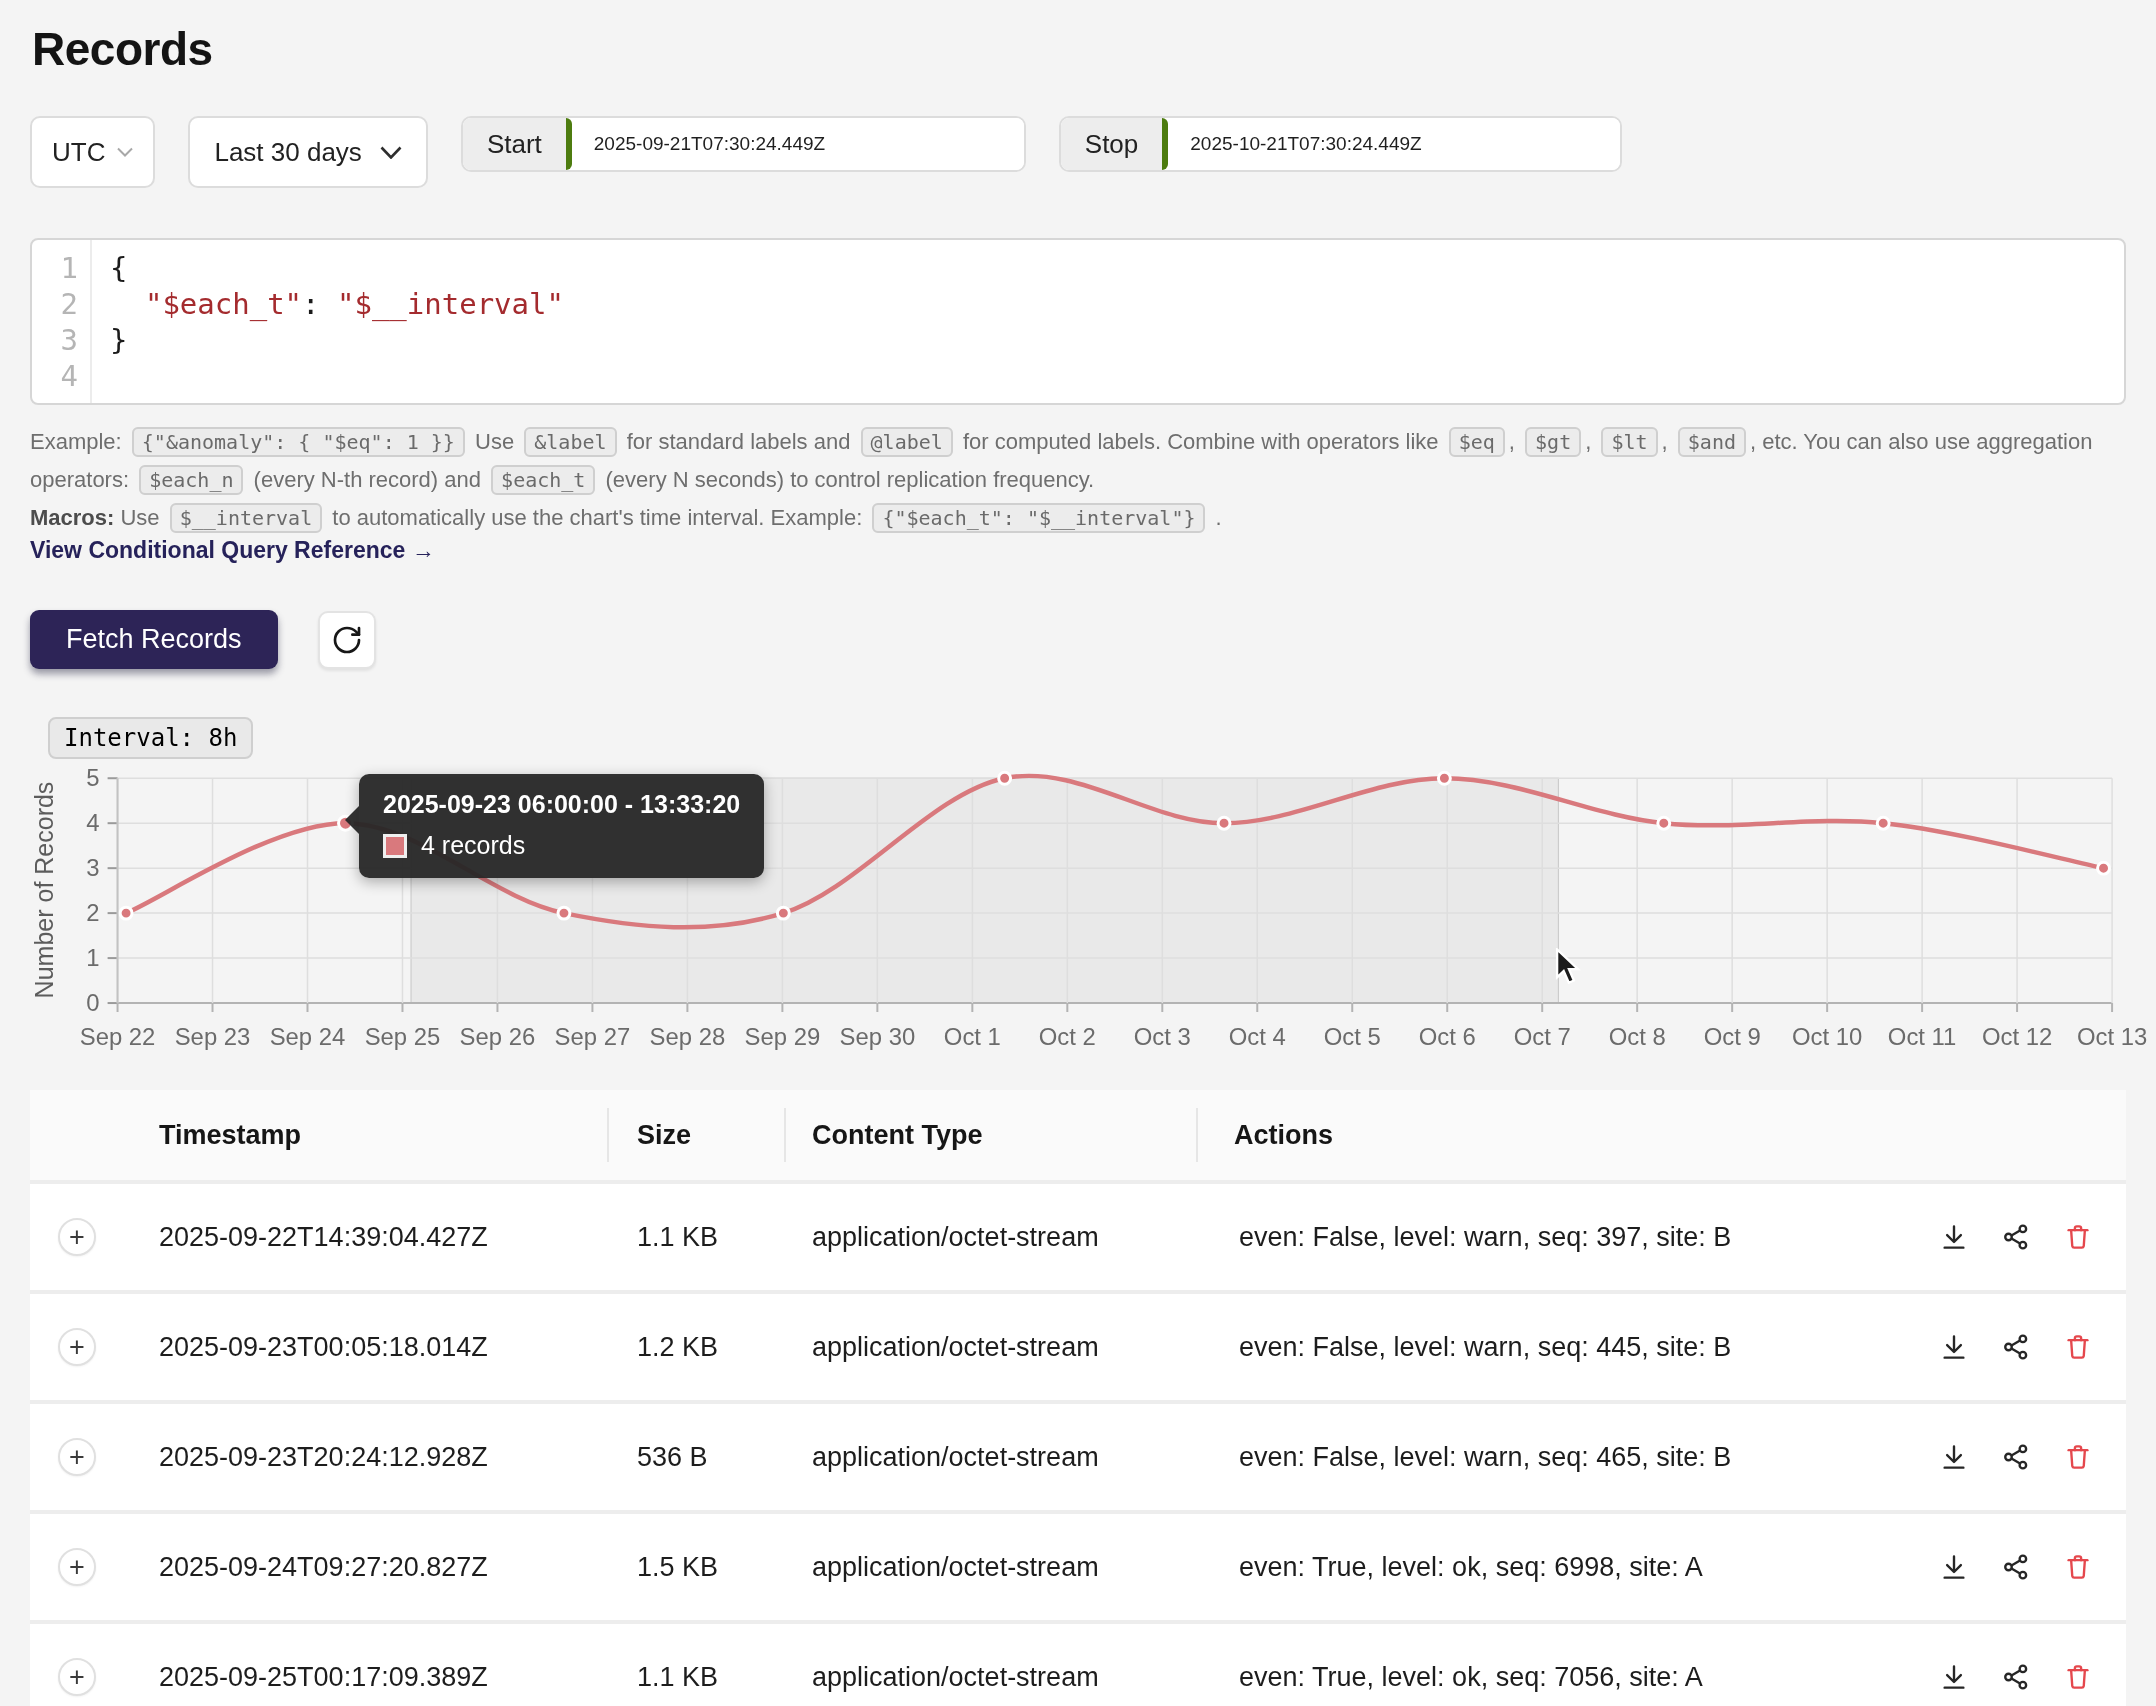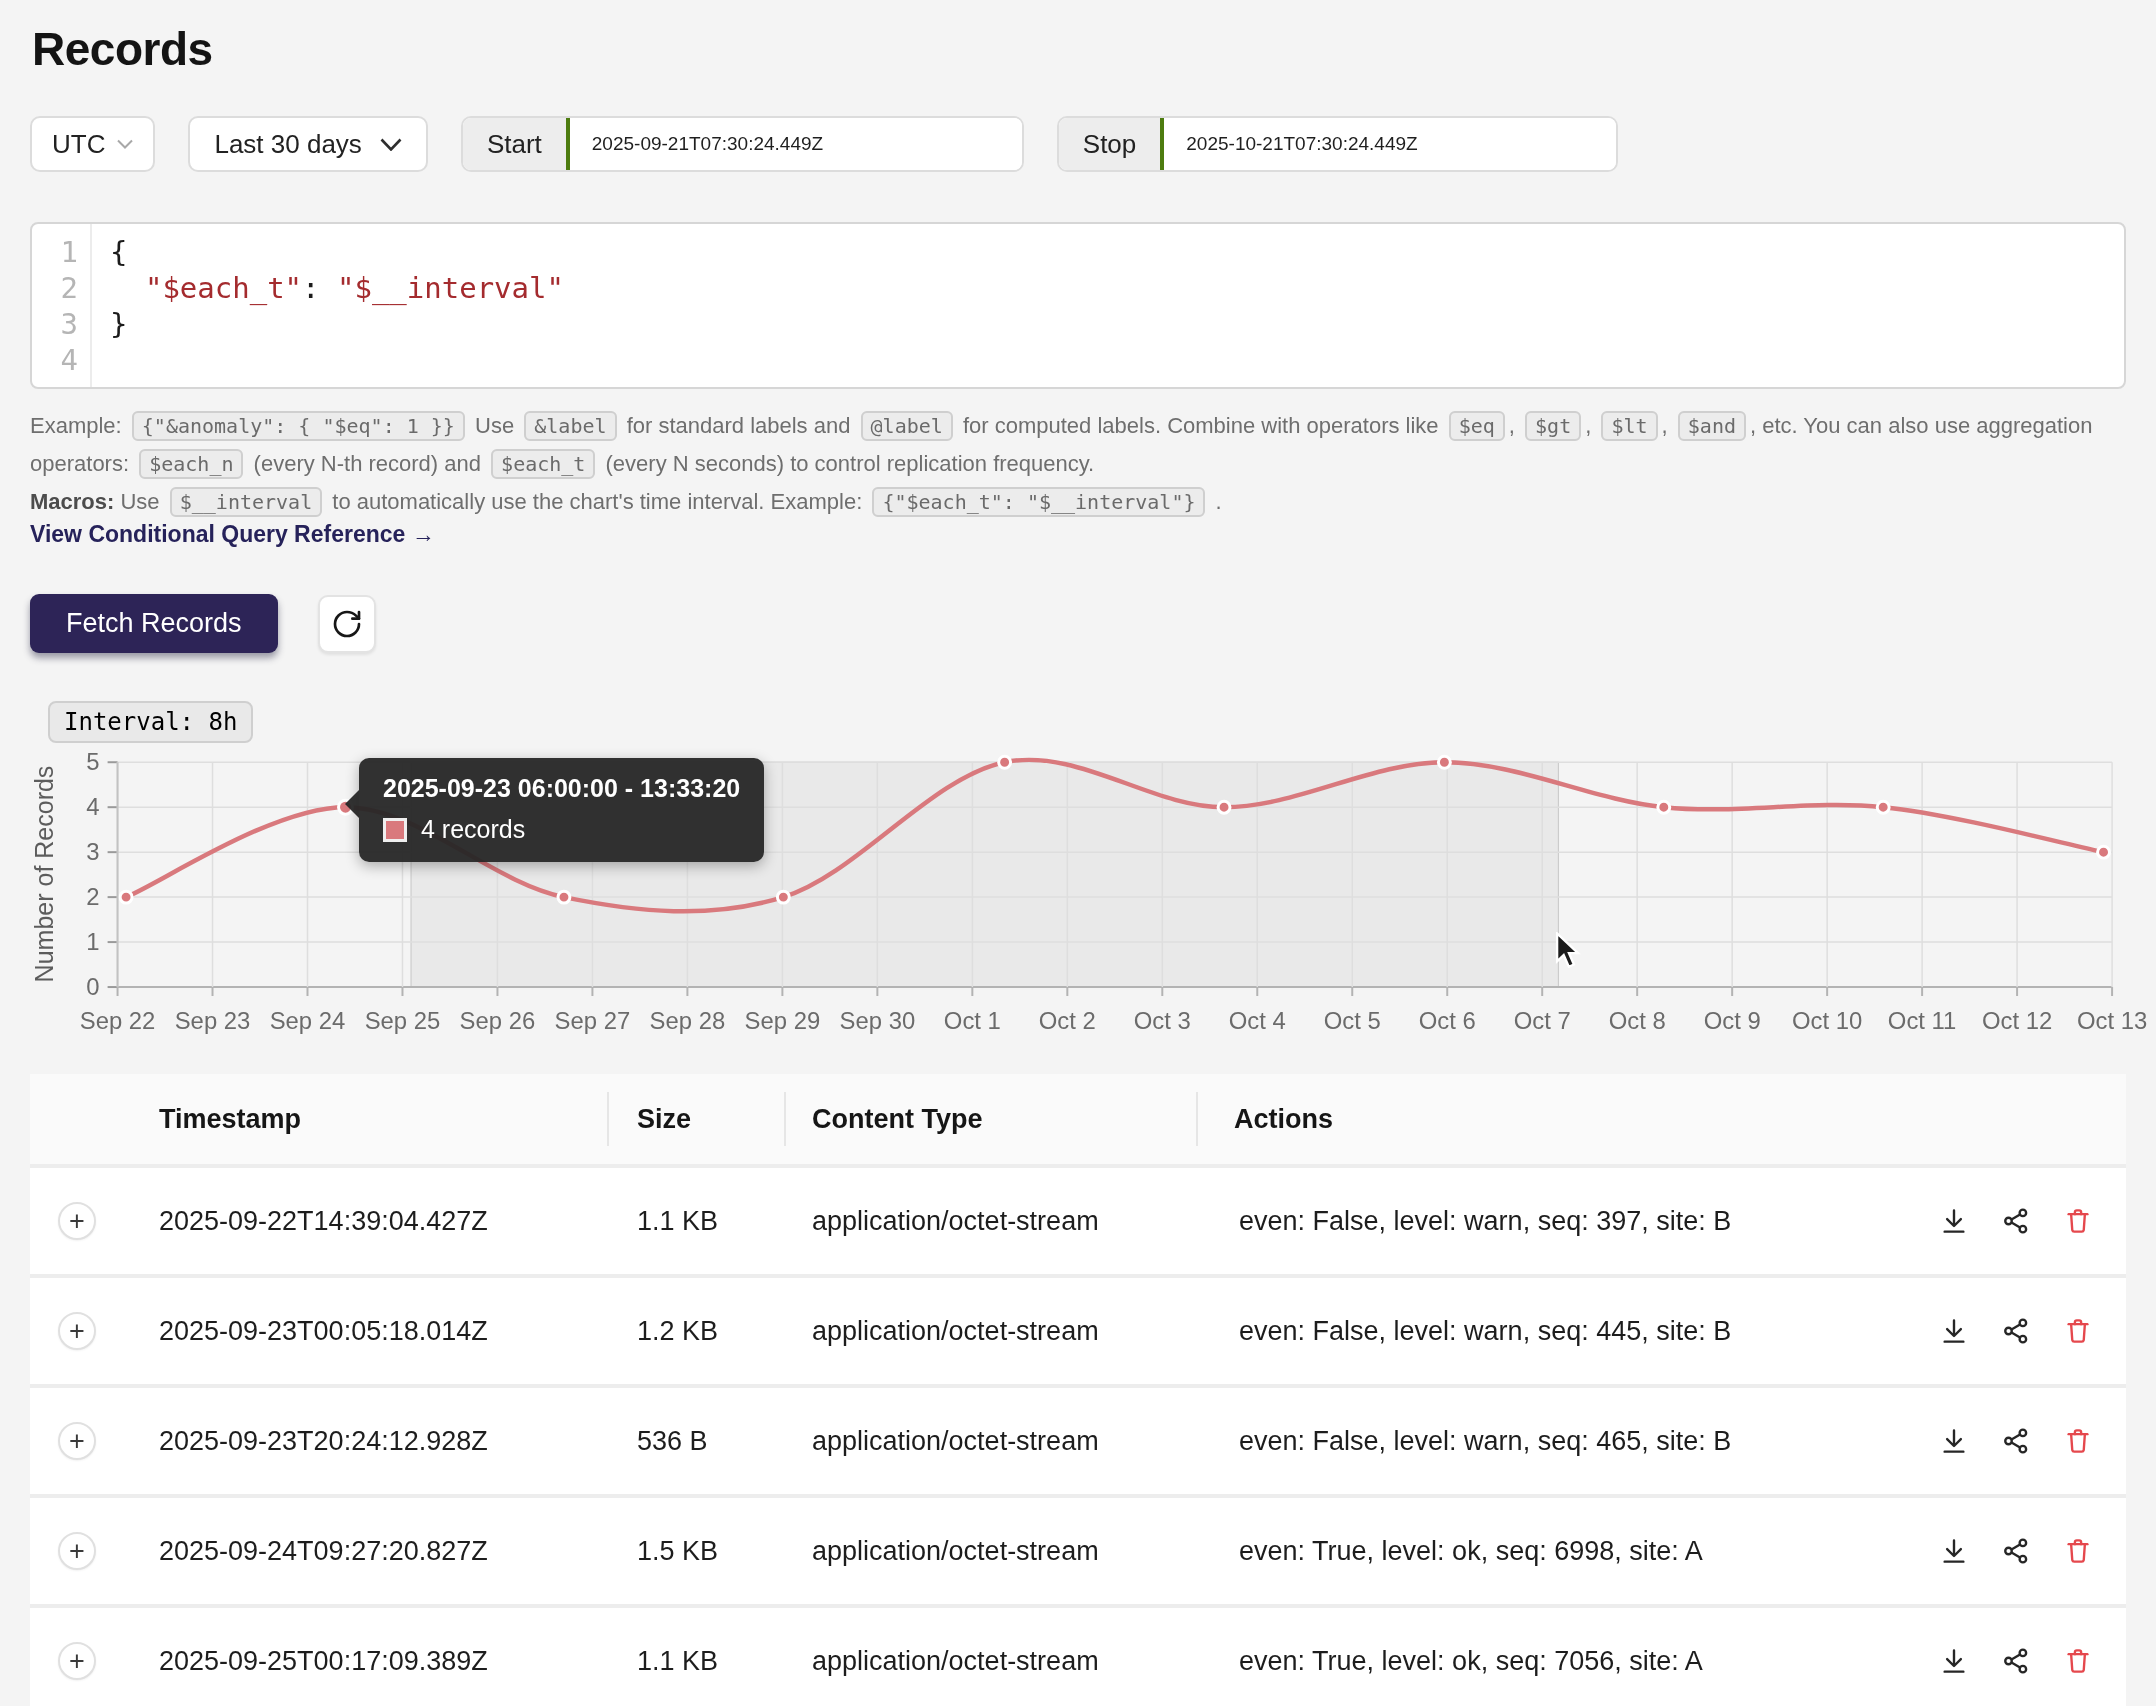--- a/index.html
+++ b/index.html
@@ -12,28 +12,28 @@
     position:relative;
   }
   .page { position:absolute; inset:0; padding:0 30px; }
 
   h1.title { margin:22px 0 0 2px; font-size:46px; font-weight:800; color:#141414; letter-spacing:-0.5px; }
 
   
   .controls { display:flex; gap:33px; margin-top:40px; align-items:stretch; }
   .select {
     display:flex; align-items:center; gap:14px; background:#fff;
-    border:2px solid #dcdcdc; border-radius:10px; height:56px;
+    border:2px solid #dcdcdc; border-radius:10px; height:72px;
     font-size:26px; color:#222; cursor:pointer;
   }
   .select.tz { padding:0 20px; gap:12px; }
   .select.range { padding:0 24px; gap:18px; }
   .chev { flex:none; }
   .field { display:flex; align-items:stretch; height:56px; border:2px solid #dcdcdc; border-radius:10px; overflow:hidden; background:#fff; }
-  .field-label { display:flex; align-items:center; padding:0 24px; background:#ededed; color:#222; font-size:26px; border-right:4px solid #4d7c0f; }
+  .field-label { display:flex; align-items:center; padding:0 24px; background:#ededed; color:#222; font-size:26px; border-right:6px solid #4d7c0f;border-radius:6px; }
   .field-input { border:none; outline:none; font-size:19px; color:#1f1f1f; padding:0 22px; width:452px; background:#fff; font-family:inherit; }
 
   
   .editor { display:flex; margin-top:50px; height:167px; background:#fff; border:2px solid #d6d6d6; border-radius:8px; overflow:hidden;
             font-family:"DejaVu Sans Mono", monospace; font-size:29px; line-height:36px; }
   .gutter { flex:none; width:60px; padding:10px 0 0; text-align:right; color:#b5b5b5; border-right:2px solid #ececec; }
   .gutter .ln { padding-right:12px; }
   .codearea { flex:1; padding:10px 0 0 18px; }
   .cl { white-space:pre; }
   .pln { color:#1b1b1b; }

